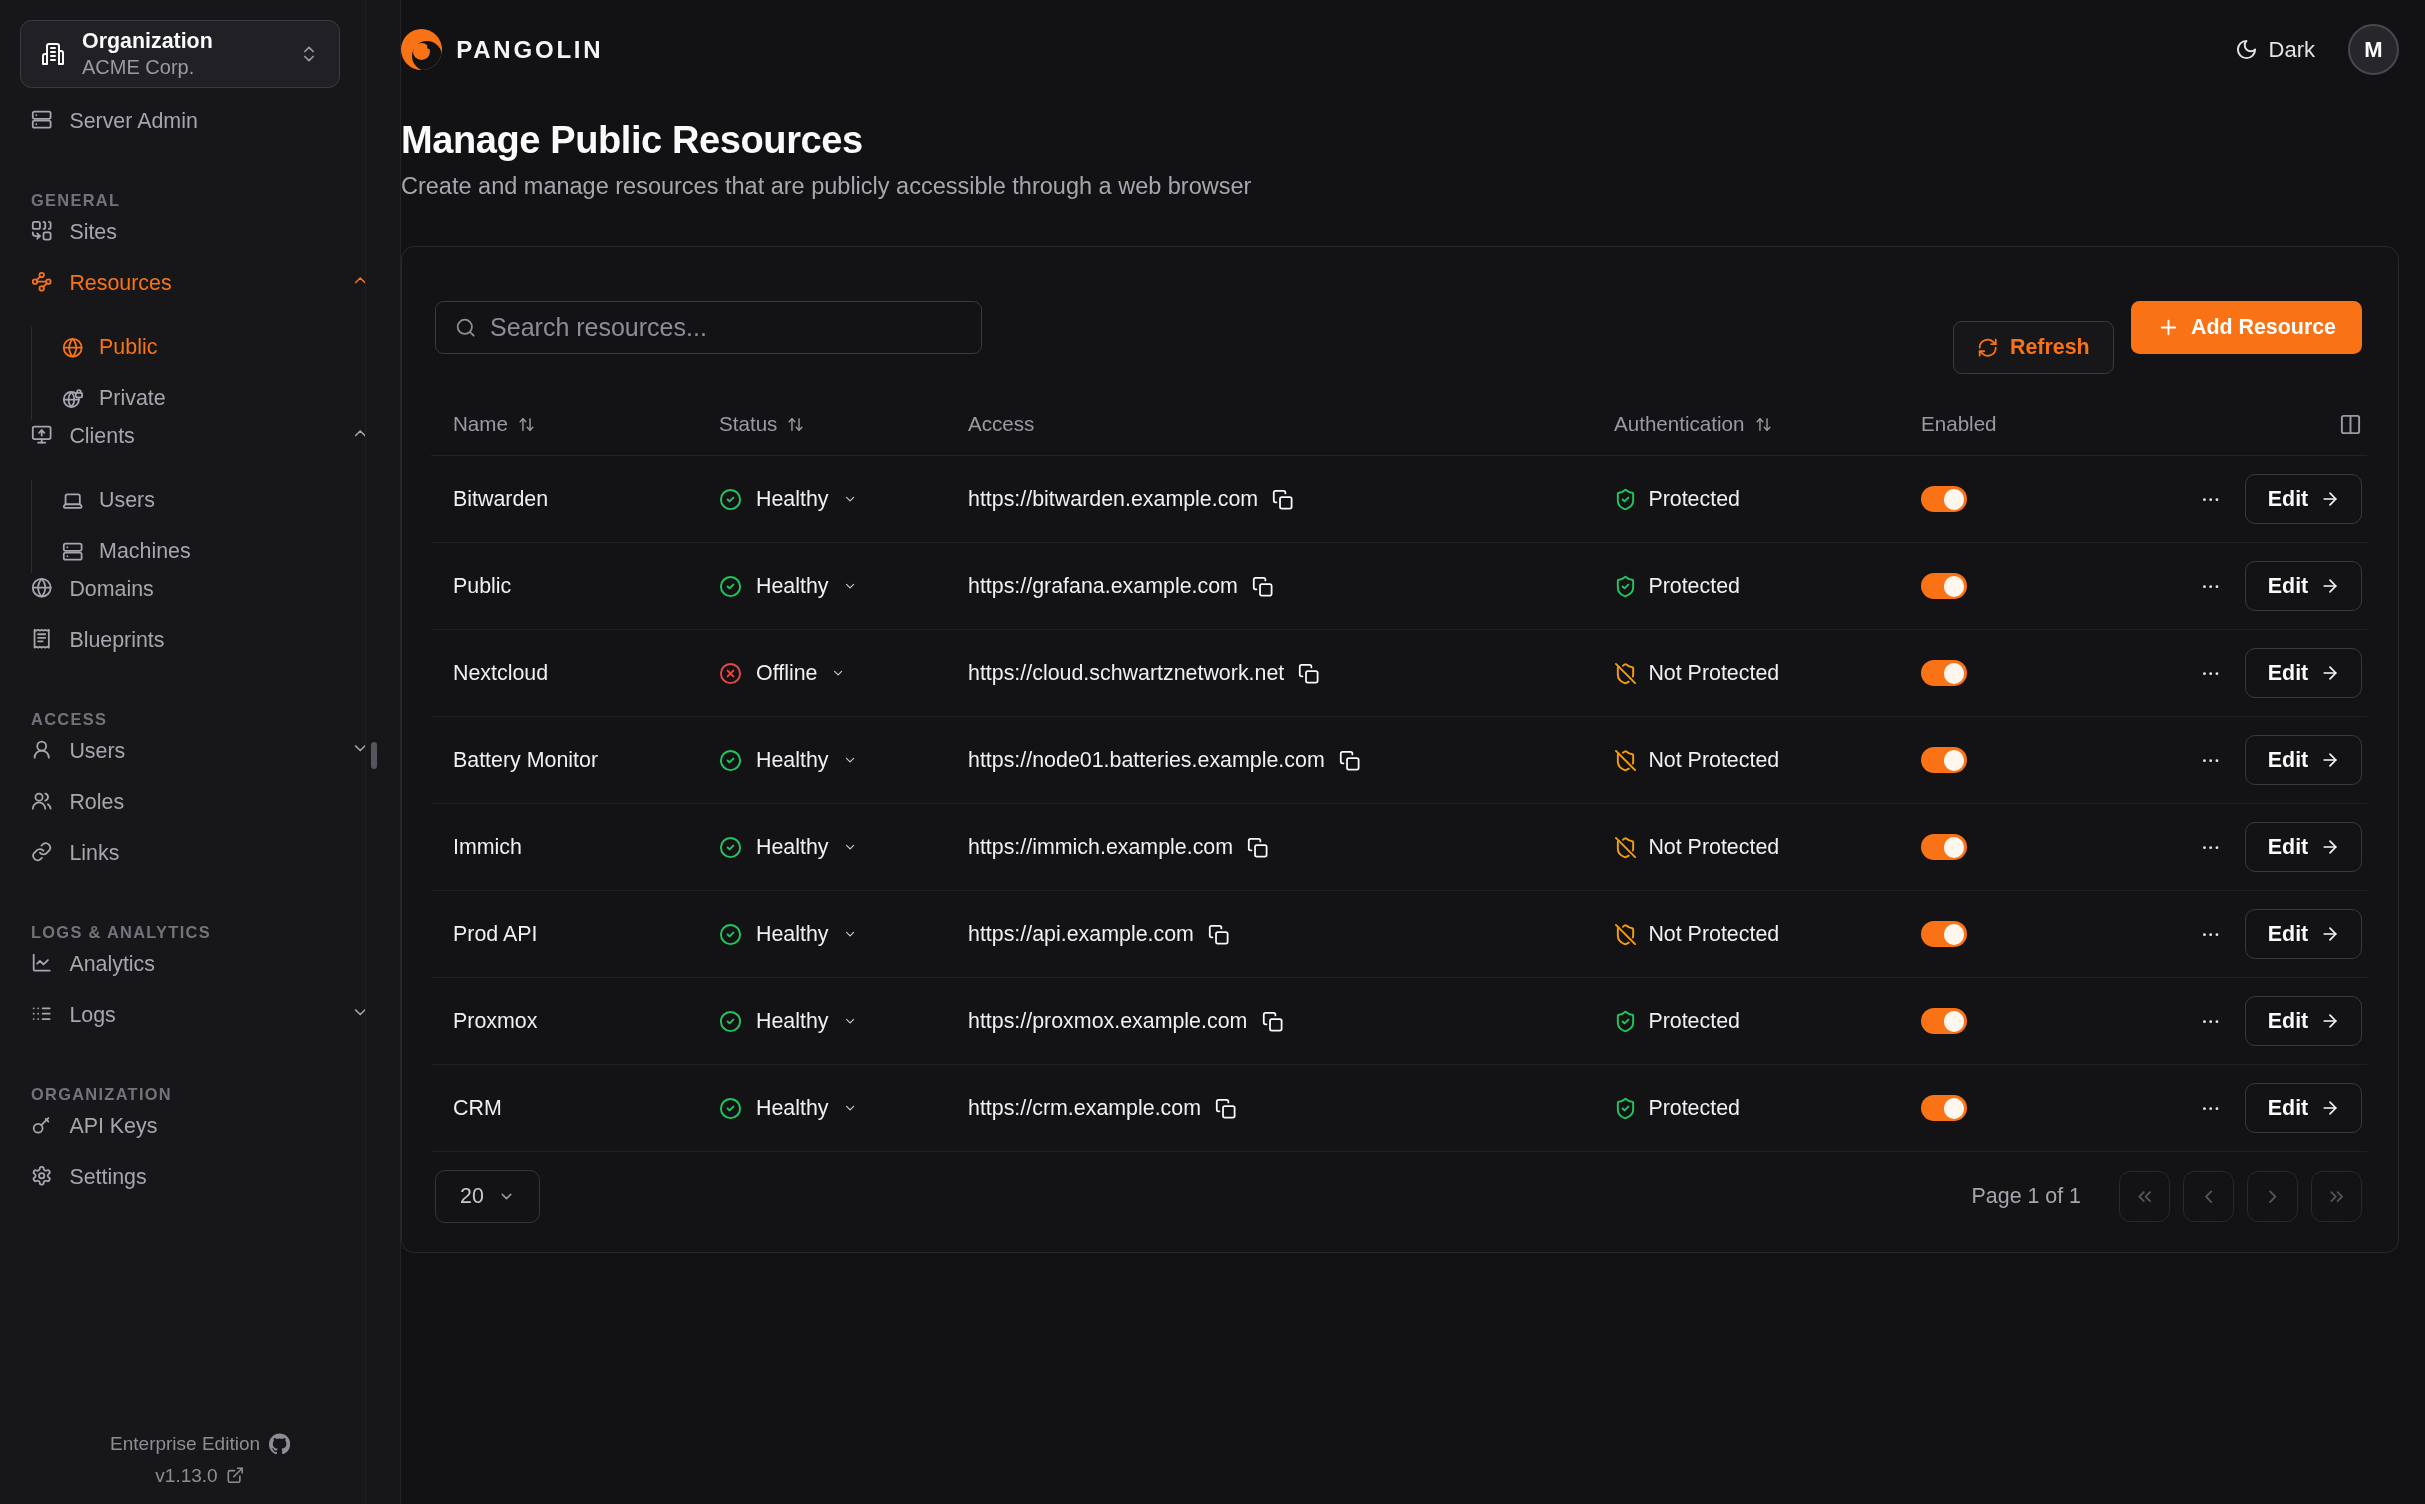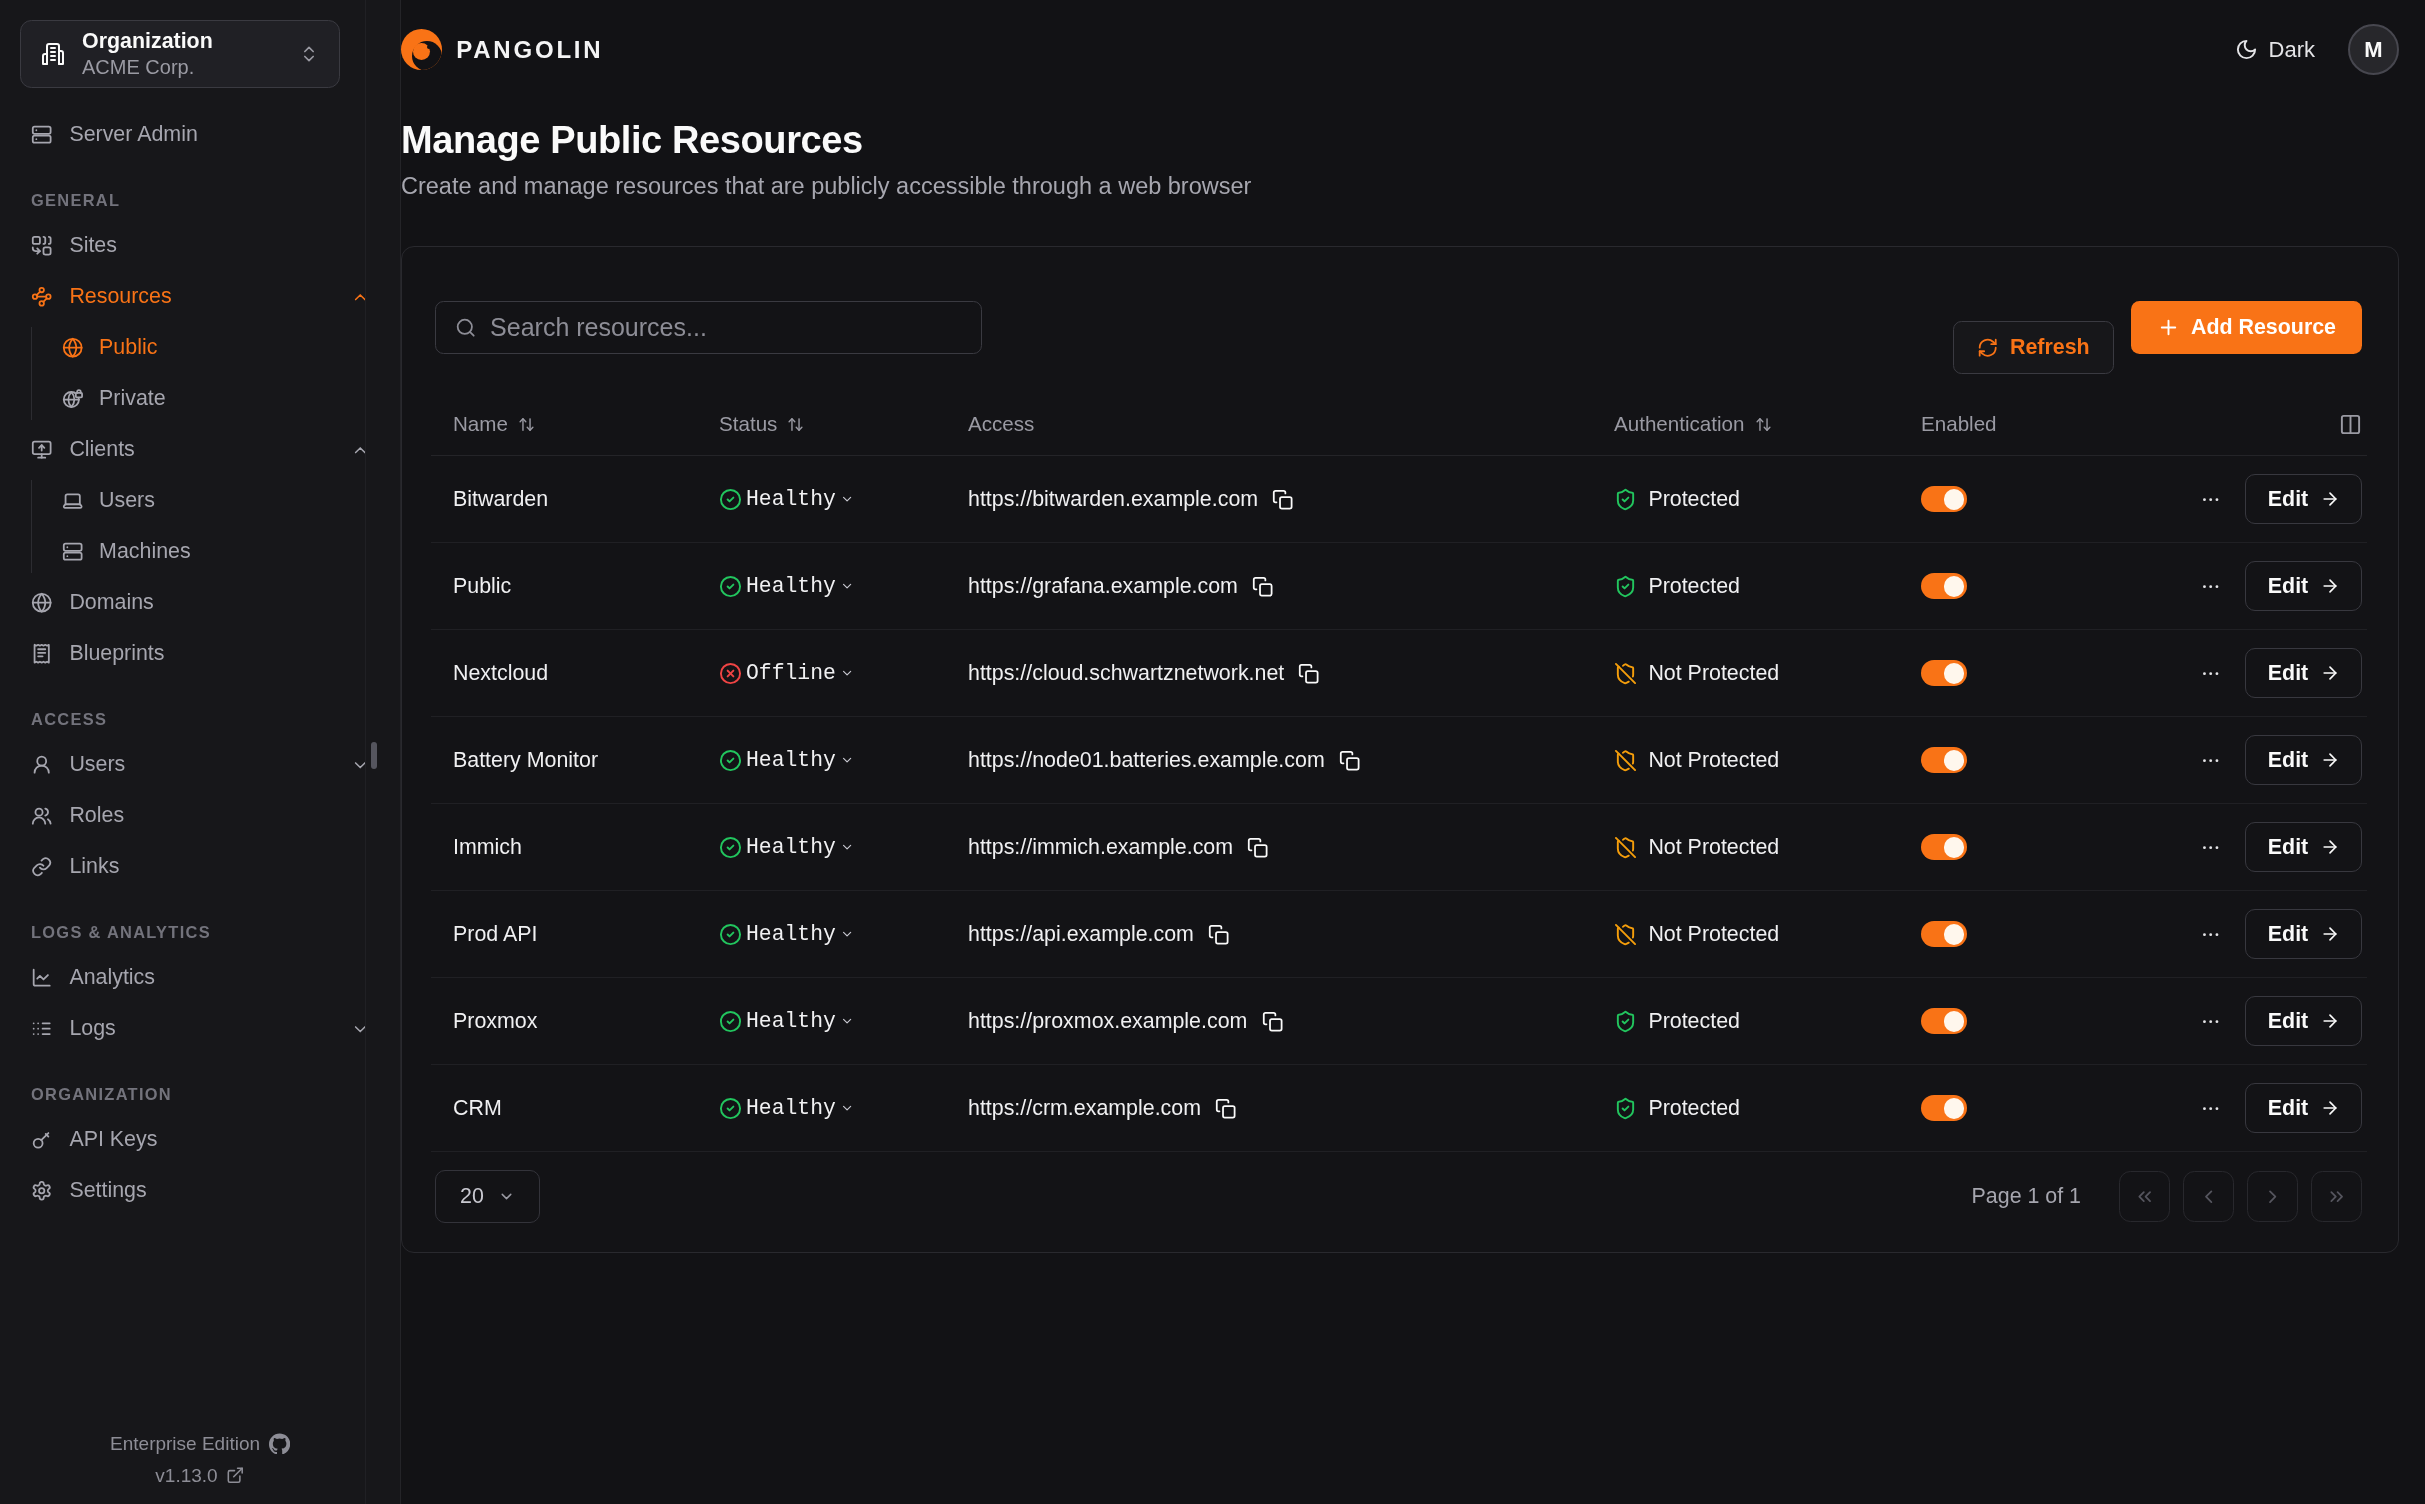--- a/index.html
+++ b/index.html
@@ -13,21 +13,21 @@
   .scroll-thumb { position:absolute; right:23px; top:742px; width:6.4px; height:27px; border-radius:3.6px; background:#55555e; }
 
   .org-select { margin:20px; height:68px; width:320px; background:#202025; border:1.4px solid #3a3a41; border-radius:11.4px;
     display:flex; align-items:center; padding:0 20px; gap:17px; cursor:pointer; }
   .org-texts { flex:1; display:flex; flex-direction:column; gap:2.8px; }
   .org-label { font-size:21.4px; font-weight:700; color:#fafafa; }
   .org-name  { font-size:20px; color:#9a9aa3; }
   .org-caret { color:#9a9aa3; }
 
   nav { margin-top:21.4px; }
-  .nav-item { display:flex; align-items:center; gap:17px; height:51px; padding:0 31px; color:#a6a6af; font-size:21.4px; cursor:pointer; }
+  .nav-item { display:flex; align-items:flex-start; gap:17px; height:51px; padding:0 31px; color:#a6a6af; font-size:21.4px; cursor:pointer; }
   .nav-item .nav-caret { margin-left:auto; color:#a6a6af; }
   .nav-item.active, .nav-item.active .nav-caret { color:#f97316; }
   .nav-section { padding:0 31px; margin-top:31px; margin-bottom:10px; font-size:16.4px; font-weight:700; letter-spacing:1.3px; color:#73737c; }
   .sub-group { position:relative; margin-left:31px; }
   .sub-group .guide { position:absolute; left:0; top:4.3px; bottom:4.3px; width:1.4px; background:#2c2c31; }
   .sub-item { display:flex; align-items:center; gap:15.7px; height:51px; padding-left:31px; color:#a6a6af; font-size:21.4px; cursor:pointer; }
   .sub-item.active { color:#f97316; }
   .icon { display:inline-flex; align-items:center; justify-content:center; }
   .icon svg { display:block; }
 
@@ -64,21 +64,21 @@
   .thead { display:grid; grid-template-columns:266px 249px 646px 307px 278px 1fr; align-items:center; height:63px; margin-top:18.5px; padding:0 36px 0 33px; position:relative; color:#9a9aa3; font-size:20.6px; }
   .thead::after { content:''; position:absolute; left:28.5px; right:31px; bottom:0; height:1.4px; background:#242428; }
   .th { display:flex; align-items:center; gap:10px; padding-left:18px; }
   .th.sortable { cursor:pointer; }
   .th-tools { display:flex; justify-content:flex-end; padding-left:0; color:#9a9aa3; cursor:pointer; }
 
   .trow { display:grid; grid-template-columns:266px 249px 646px 307px 278px 1fr; align-items:center; height:87px; padding:0 36px 0 33px; position:relative; }
   .trow::after { content:''; position:absolute; left:28.5px; right:31px; bottom:0; height:1.4px; background:#202024; }
   .trow:last-child::after { background:#202024; }
   .cell { display:flex; align-items:center; padding-left:18px; font-size:21.4px; color:#f0f0f2; }
-  .cell-status { gap:4px; cursor:pointer;font-family:Liberation Mono, monospace; }
+  .cell-status { gap:14px; cursor:pointer; }
   .cell-status .chev { color:#c8c8d0; }
   .status-healthy-icon { color:#22c55e; }
   .status-offline-icon { color:#ef4444; }
   .cell-access { gap:14.2px; }
   .copy-btn { color:#fafafa; cursor:pointer; display:inline-flex; }
   .cell-auth { gap:11.4px; }
   .auth-protected-icon { color:#22c55e; }
   .auth-off-icon { color:#f59e0b; }
   .toggle { width:46px; height:26px; border-radius:14.2px; background:#f97316; position:relative; cursor:pointer; }
   .toggle .knob { position:absolute; top:2.8px; right:2.8px; width:20.6px; height:20.6px; border-radius:50%; background:#fff7ed; }

